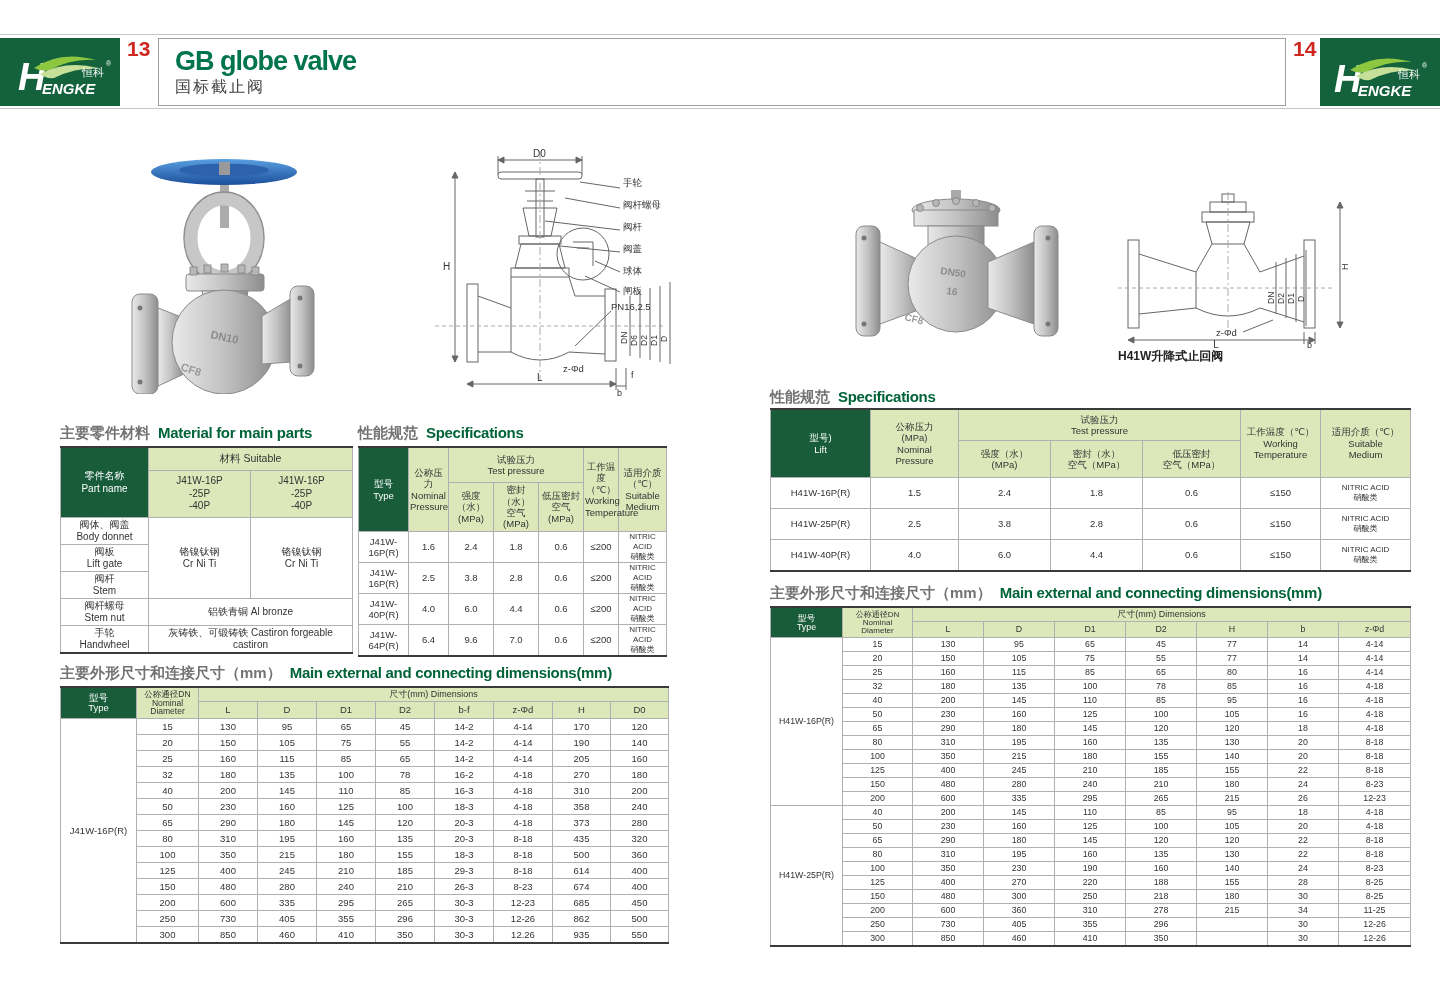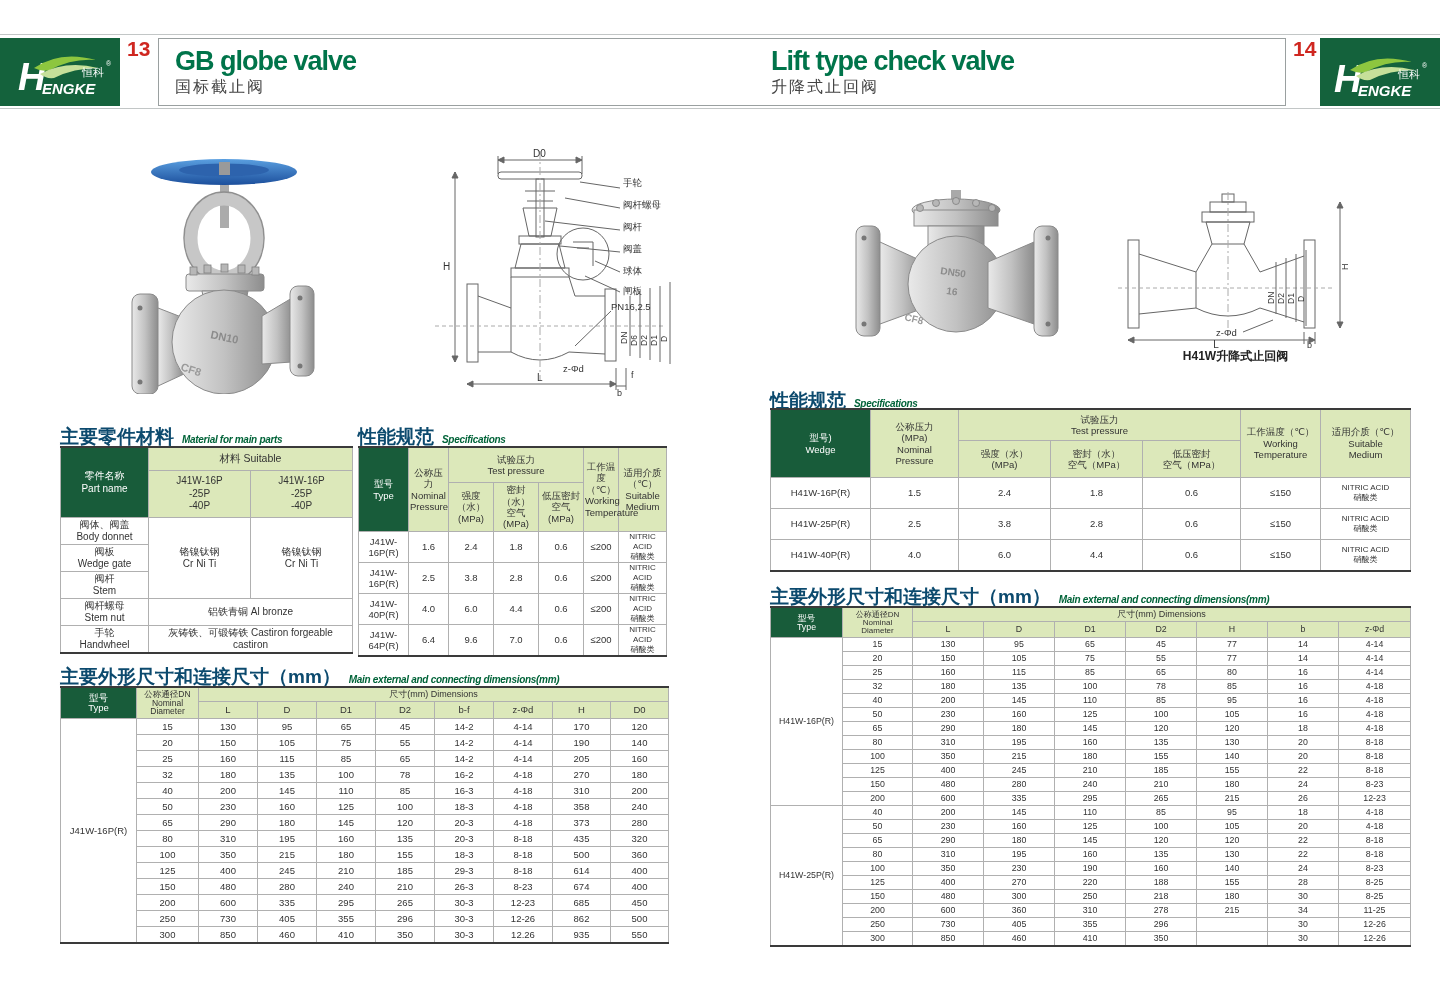--- a/index.html
+++ b/index.html
@@ -11,22 +11,22 @@
   
   .logo-box{position:absolute;top:38px;width:120px;height:68px;background:#14623c;}
   .pagenum{position:absolute;top:38px;font-size:21px;font-weight:bold;color:#cf2720;line-height:1;}
   .title-box{position:absolute;left:158px;top:38px;width:1126px;height:66px;border:1px solid #9aa0a0;background:#fff;}
   .title-group{position:absolute;top:8px;}
   .title-en{font-size:27px;font-weight:800;letter-spacing:-1px;color:#00744a;line-height:1.05;text-align:center;}
   .title-cn{font-size:16px;color:#444;margin-top:2px;letter-spacing:2px;}
 
   
   .sec-title{position:absolute;white-space:nowrap;}
-  .sec-title .cn{font-size:19px;font-weight:bold;color:#0c4a6e;}
-  .sec-title .en{font-size:10px;font-weight:800;color:#006338;margin-left:8px;letter-spacing:-0.3px;font-style:italic;}
+  .sec-title .cn{font-size:15px;font-weight:bold;color:#737373;}
+  .sec-title .en{font-size:15px;font-weight:800;color:#006338;margin-left:8px;letter-spacing:-0.3px;}
 
   
   table{border-collapse:collapse;table-layout:fixed;width:100%;
         border-top:2px solid #3a3a3a;border-bottom:2px solid #3a3a3a;}
   td{border:1px solid #b0b0b0;text-align:center;vertical-align:middle;padding:0 1px;color:#333;}
   .dark{background:#185c3a;color:#fff;}
   .light{background:#dce8ba;}
   .pre{white-space:pre-line;}
 
   .mat-table td{font-size:10px;line-height:1.25;height:26px;}
@@ -46,21 +46,21 @@
   .rspec-table .med div{font-size:8px;line-height:1.25;}
 
   .dims-table td{font-size:9.5px;line-height:1.05;height:15px;}
   .dims-table .hr1{height:13px;font-size:9px;}
   .dims-table .hr2{height:16px;font-size:9.5px;}
   .rdims-table td{font-size:8.8px;line-height:1.0;height:13px;}
   .rdims-table .hr1{height:13px;font-size:9px;}
   .rdims-table .hr2{height:15px;}
   .group-sep td{border-top:1.5px solid #666;}
 
-  .diagram-caption{position:absolute;font-size:12px;color:#222;text-align:center;font-weight:bold;}
+  .diagram-caption{position:absolute;font-size:12px;color:#222;text-align:left;font-weight:bold;}
   svg text{font-family:"Liberation Sans","DejaVu Sans",sans-serif;}
 </style>
 </head>
 <body>
 
 <div id="page">
 
   <div class="hairline" style="top:34px;"></div>
   <div class="hairline" style="top:108px;"></div>
 
@@ -73,24 +73,20 @@
       <text x="82" y="38" font-size="11" fill="#fff">恒科</text>
       <text x="106" y="28" font-size="7" fill="#fff">®</text>
     </svg>
   </div>
   <div class="pagenum" style="left:127px;">13</div>
 
   <div class="title-box">
     <div class="title-group" style="left:16px;">
       <div class="title-en">GB globe valve</div>
       <div class="title-cn">国标截止阀</div>
-    </div>
-    <div class="title-group" style="left:612px;">
-      <div class="title-en">Lift type check valve</div>
-      <div class="title-cn">升降式止回阀</div>
     </div>
   </div>
 
   <div class="pagenum" style="left:1293px;">14</div>
   <div class="logo-box" style="left:1320px;">
     <svg width="120" height="68" viewBox="0 0 120 68">
       <text x="14" y="54" font-size="38" font-weight="bold" font-style="italic" fill="#fff">H</text>
       <path d="M30 32 Q56 14 92 24 Q68 22 46 34 Q38 36 30 32Z" fill="#8dc63f"></path>
       <path d="M36 38 Q62 24 94 32 Q70 32 50 42 Q42 43 36 38Z" fill="#c6e09a"></path>
       <text x="38" y="58" font-size="15" font-weight="bold" font-style="italic" fill="#fff">ENGKE</text>
@@ -236,21 +232,21 @@
         <td class="light hd2 pre">J41W-16P
 -25P
 -40P</td>
       </tr>
       <tr>
         <td><span>阀体、阀盖</span><br><span>Body donnet</span></td>
         <td rowspan="3"><span>铬镍钛钢</span><br><span>Cr Ni Ti</span></td>
         <td rowspan="3"><span>铬镍钛钢</span><br><span>Cr Ni Ti</span></td>
       </tr>
       <tr>
-        <td><span>阀板</span><br><span>Wedge gate</span></td>
+        <td><span>阀板</span><br><span>Lift gate</span></td>
       </tr>
       <tr>
         <td><span>阀杆</span><br><span>Stem</span></td>
       </tr>
       <tr>
         <td><span>阀杆螺母</span><br><span>Stem nut</span></td>
         <td colspan="2">铝铁青铜 Al bronze</td>
       </tr>
       <tr>
         <td><span>手轮</span><br><span>Handwheel</span></td>
@@ -637,21 +633,21 @@
           <col style="width:88px">
           <col style="width:92px">
           <col style="width:92px">
           <col style="width:98px">
           <col style="width:80px">
           <col style="width:90px">
         </colgroup>
       <thead>
         <tr>
           <td class="dark pre" rowspan="2">型号)
-Wedge</td>
+Lift</td>
           <td class="light pre" rowspan="2">公称压力
 (MPa)
 Nominal
 Pressure</td>
           <td class="light hr1" colspan="3">
             <span>试验压力</span><br><span>Test pressure</span>
           </td>
           <td class="light pre" rowspan="2">工作温度（℃）
 Working
 Temperature</td>

